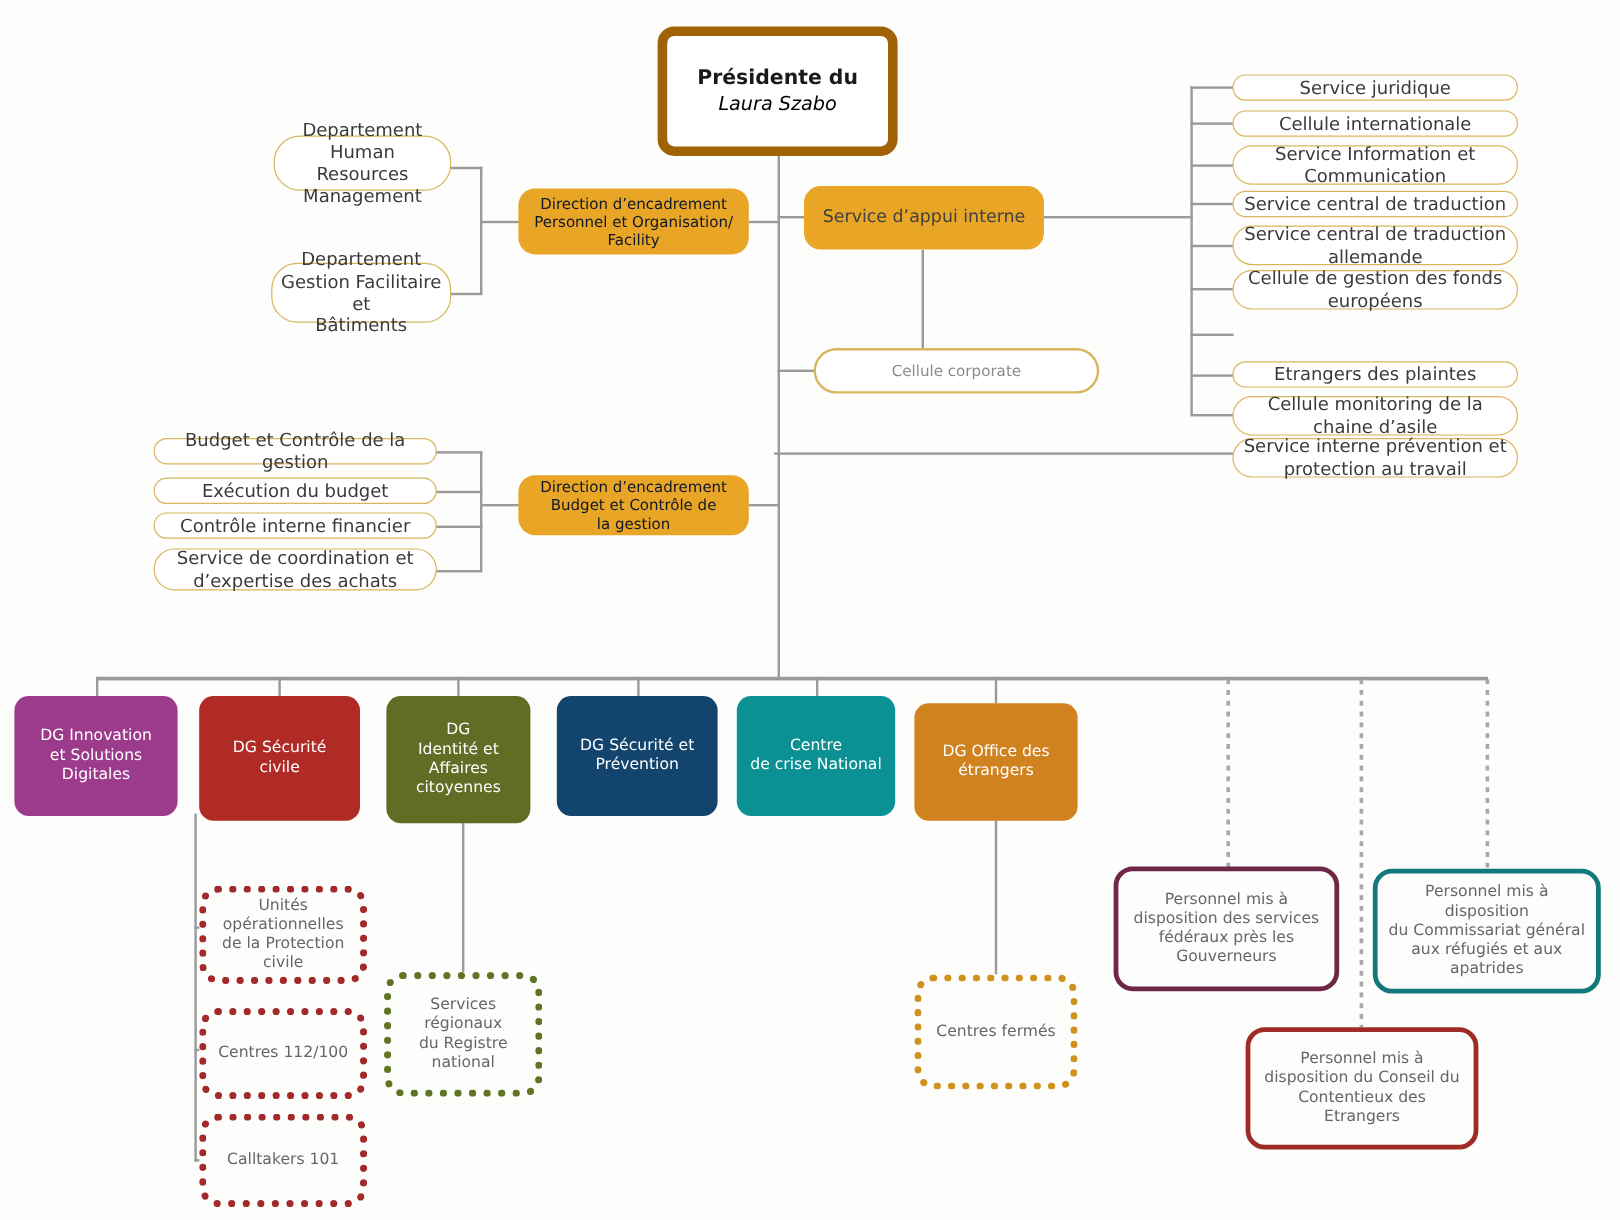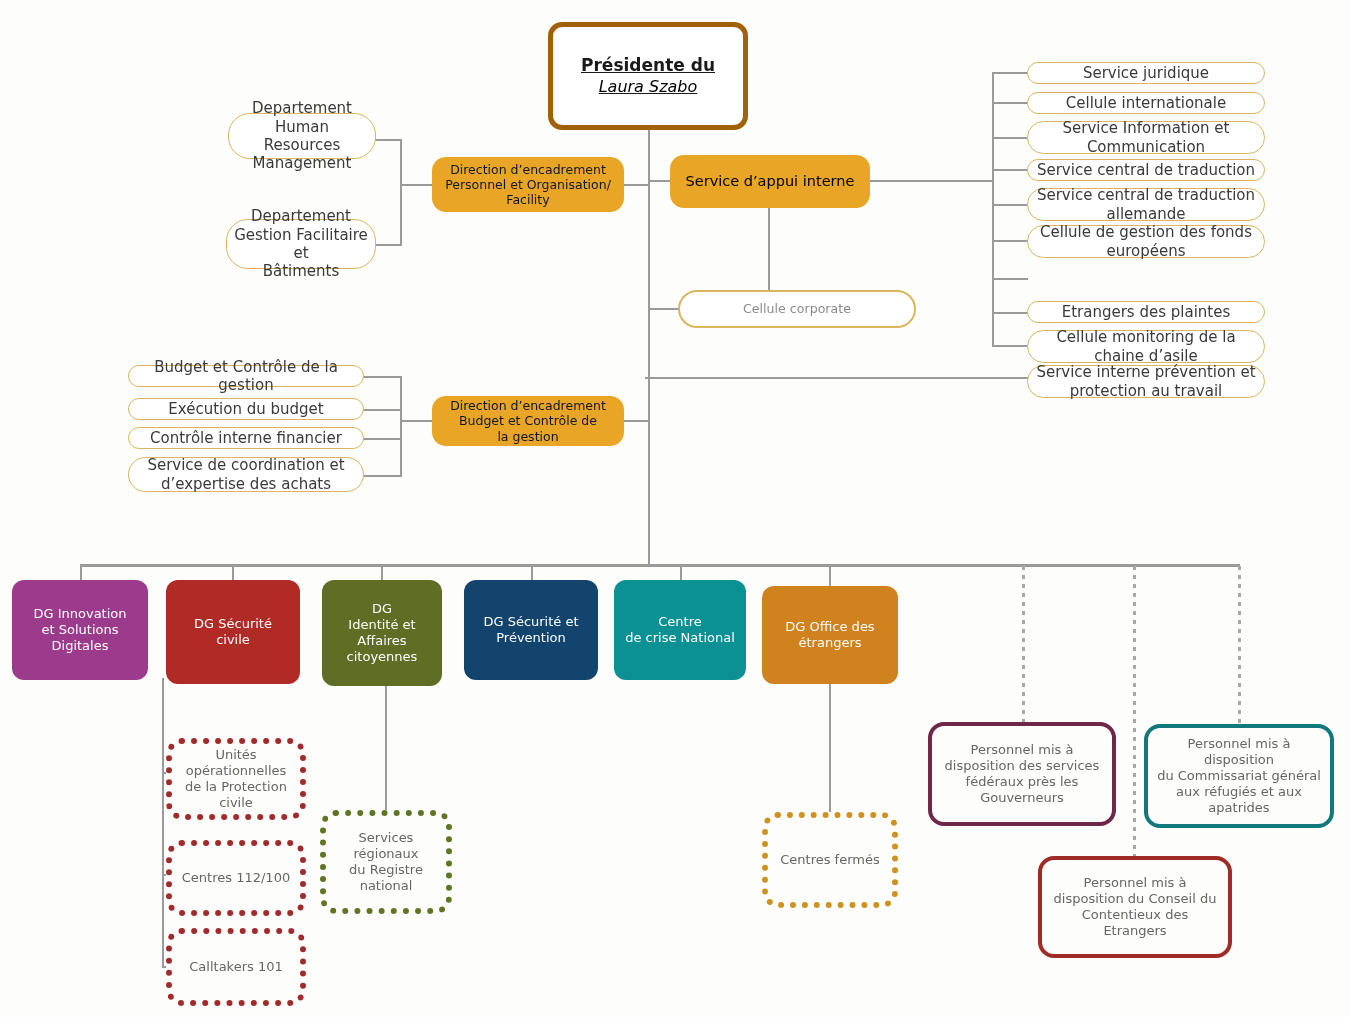--- a/index.html
+++ b/index.html
@@ -5,29 +5,29 @@
   html,body{margin:0;padding:0;background:#fdfdfc;}
   body{font-family:"DejaVu Sans","Liberation Sans",sans-serif;}
   #canvas{position:relative;width:1350px;height:1017px;background:#fdfdfc;overflow:hidden;}
 
   
   .node{position:absolute;box-sizing:border-box;display:flex;align-items:center;
         justify-content:center;text-align:center;line-height:1.22;}
   .node span{display:block;width:100%;padding:0 6px;box-sizing:border-box;}
 
   
-  .president{border:5px solid #a16207;border-radius:14px;background:#fff;
-             color:#1a1a1a;font-weight:bold;font-size:17px;flex-direction:column;text-decoration:underline;}
+  .president{border:8px solid #a16207;border-radius:14px;background:#fff;
+             color:#1a1a1a;font-weight:bold;font-size:17px;flex-direction:column;}
   .president .sub{font-weight:normal;font-style:italic;color:#000000;font-size:16px;padding-top:1px;}
 
   
   .dirbox{background:#e8a526;border-radius:14px;color:#0f172a;font-size:12.5px;}
 
   
-  .appui{background:#e8a526;border-radius:14px;color:#000000;font-size:14.5px;}
+  .appui{background:#e8a526;border-radius:14px;color:#404040;font-size:14.5px;}
 
   
   .pill{background:#fff;border:1.6px solid #d9b55e;border-radius:22px;
         color:#3a3a3a;font-size:15px;}
   .pill.big{font-size:12.6px;color:#8b8b8b;border-width:2.2px;border-radius:26px;}
 
   
   .dg{border-radius:12px;color:#ffffff;font-size:13px;}
 
   

